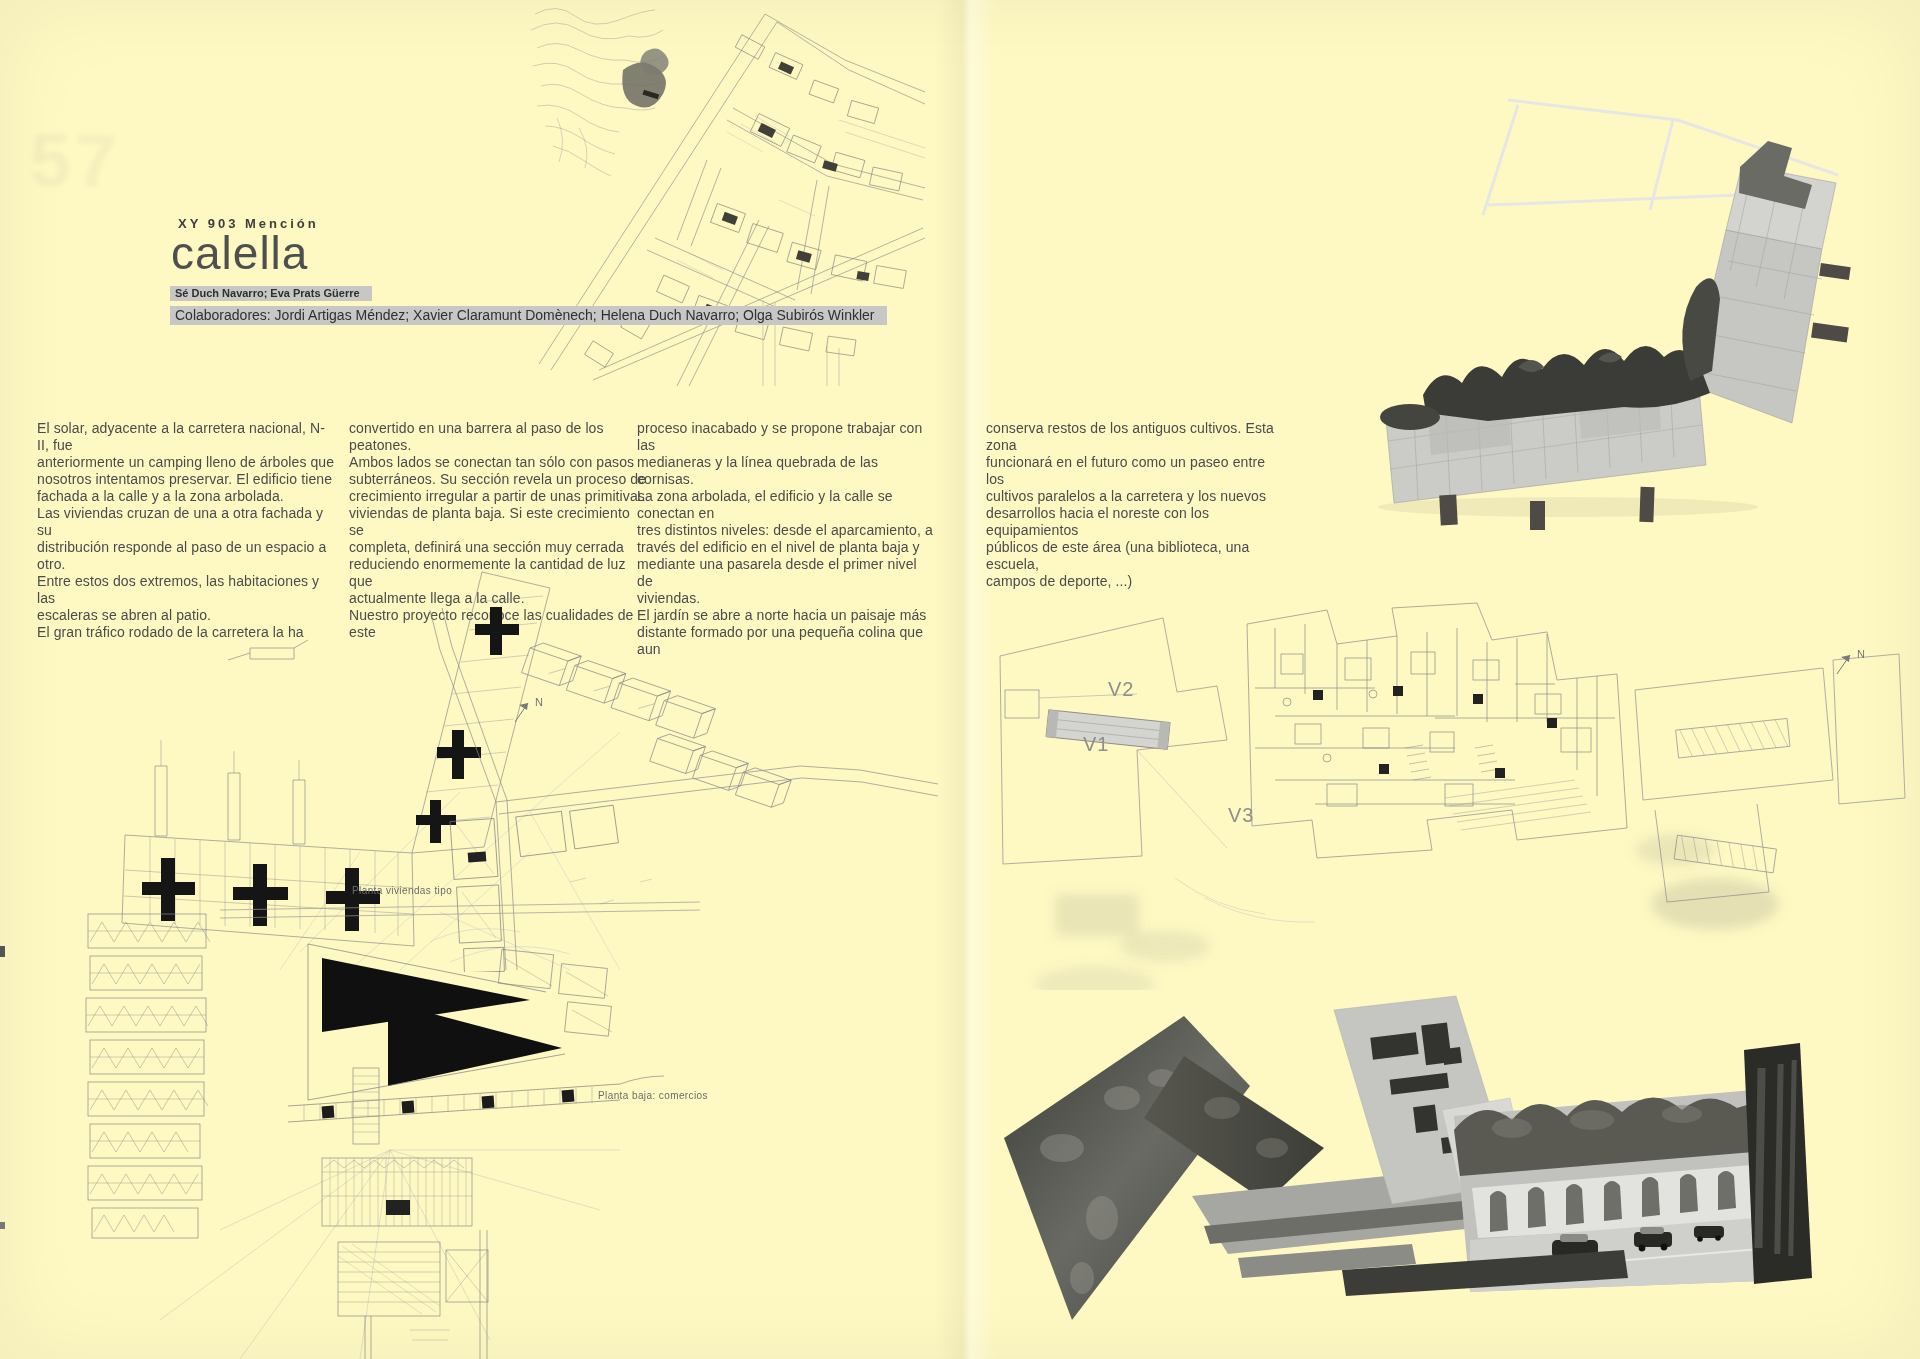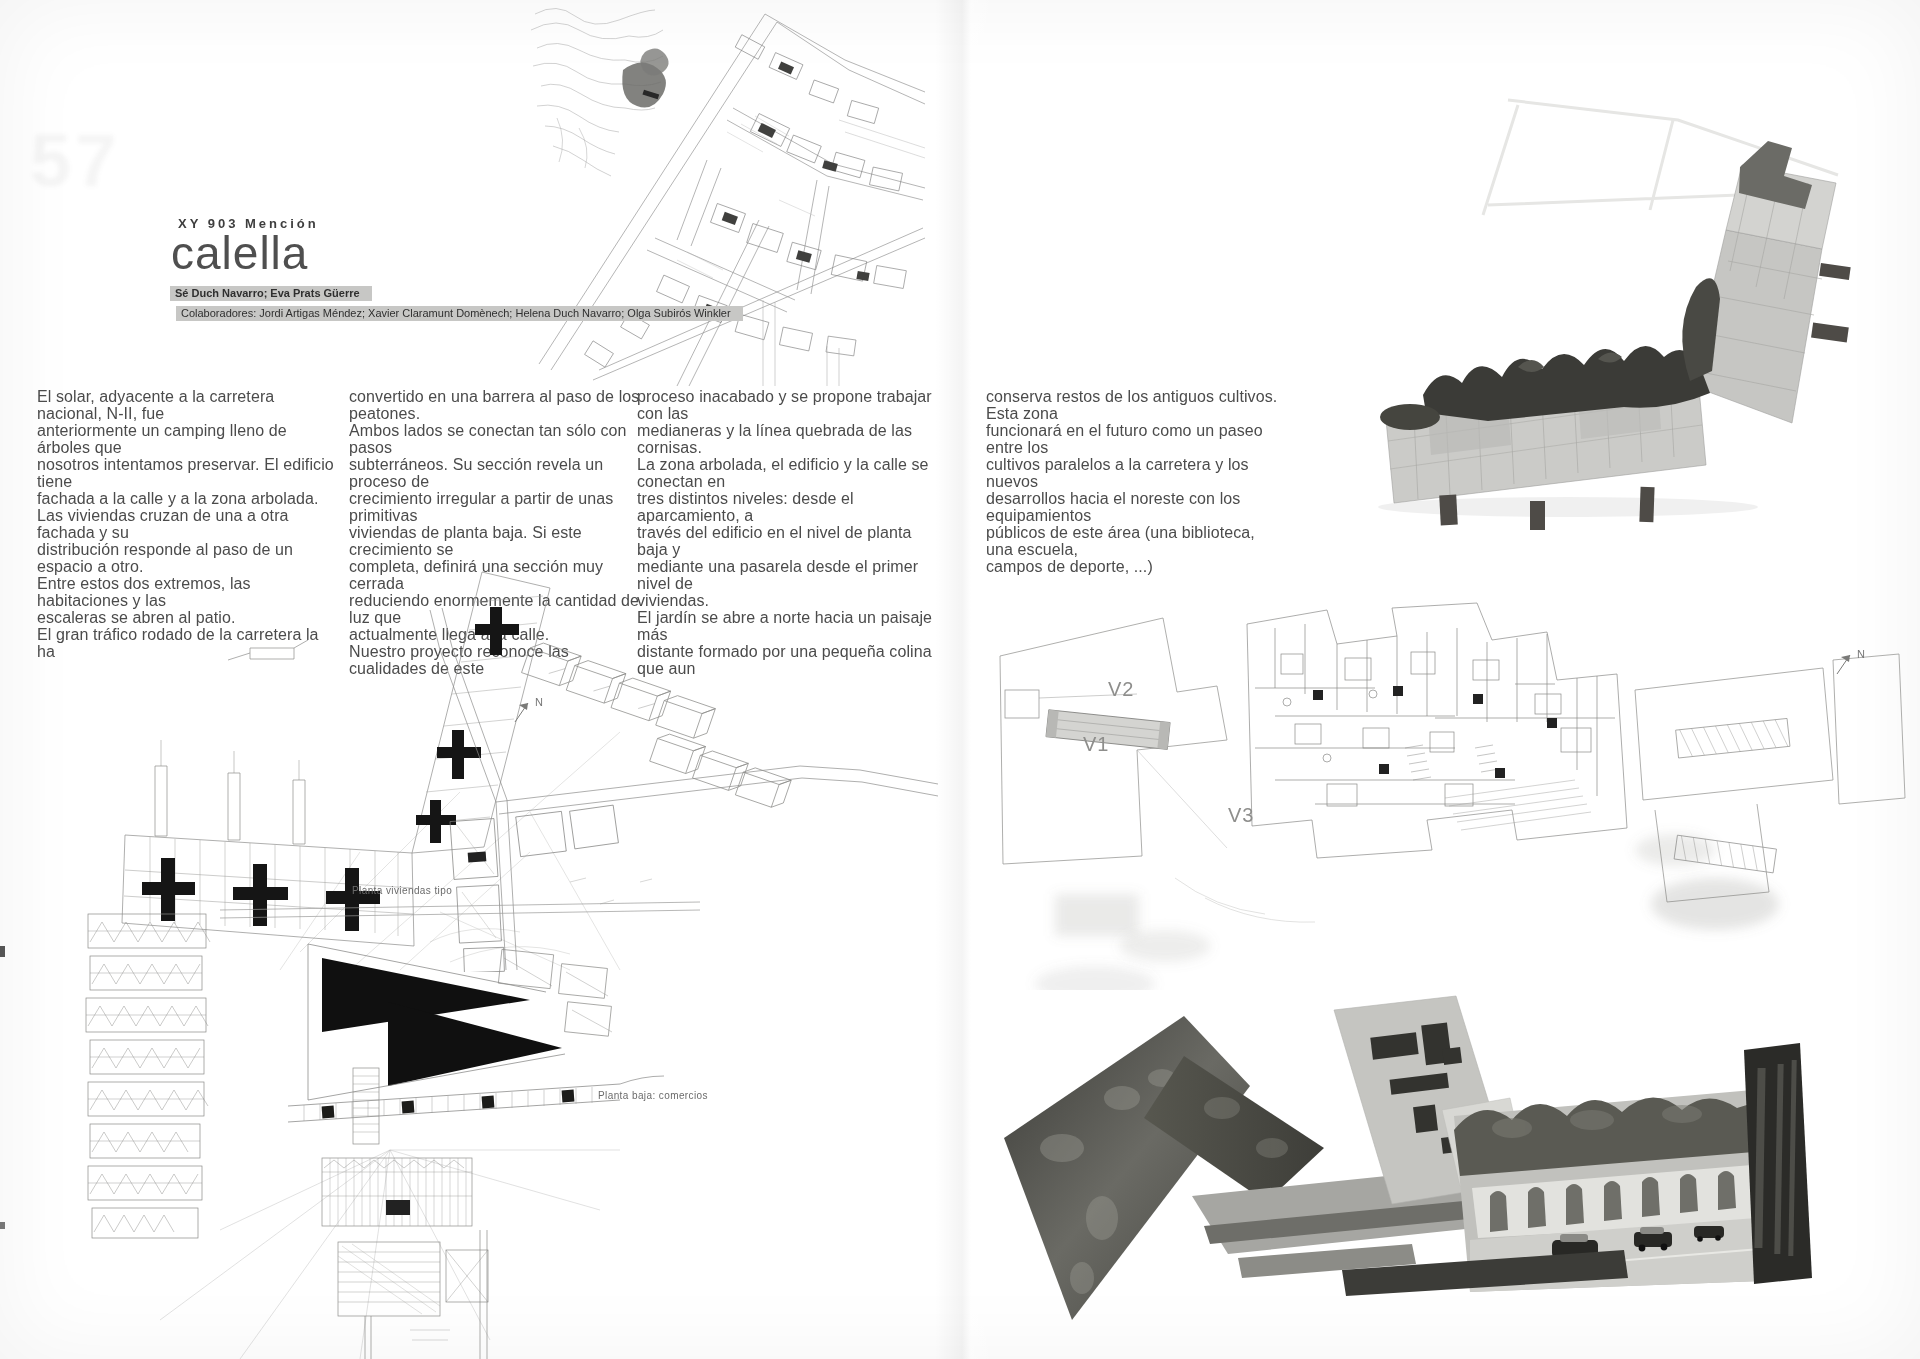--- a/index.html
+++ b/index.html
@@ -1,30 +1,30 @@
 <!DOCTYPE html>
 <html><head>
 <meta charset="utf-8">
 <style>
   html,body{margin:0;padding:0;background:#e9e9e7;}
-  .spread{position:relative;width:1920px;height:1359px;background:#ffffff;overflow:hidden;
+  .spread{position:relative;width:1920px;height:1359px;background:#fef9c3;overflow:hidden;
           font-family:"Liberation Sans","DejaVu Sans",sans-serif;
           box-shadow:inset 0 0 90px rgba(0,0,0,0.05);}
   .spread *{box-sizing:border-box;}
   .gutter{position:absolute;left:935px;top:0;width:60px;height:100%;
           background:linear-gradient(90deg,rgba(0,0,0,0) 0%,rgba(0,0,0,0.045) 45%,rgba(255,255,255,0.35) 60%,rgba(0,0,0,0) 100%);}
   .blur{filter:blur(0.38px);}
   .abs{position:absolute;}
   .ghost-num{left:30px;top:118px;font-size:74px;font-weight:bold;color:rgba(70,70,70,0.055);filter:blur(2px);letter-spacing:4px;}
   .code{left:178px;top:216px;font-size:13px;font-weight:bold;letter-spacing:3px;color:#3e3e3e;}
   .title{left:171px;top:230px;font-size:46px;font-weight:400;letter-spacing:1px;color:#4f4f4f;line-height:1;}
   .credit{background:#c7c7c5;color:#2f2f2f;padding:1px 12px 2px 5px;white-space:nowrap;}
   .credit1{left:170px;top:286px;font-size:11px;font-weight:bold;}
-  .credit2{left:176px;top:306px;font-size:11px;}
-  .col{width:298px;font-size:16px;line-height:17px;color:#4b4b4b;letter-spacing:.1px;white-space:pre-line;top:388px;}
+  .credit2{left:170px;top:306px;font-size:14px;}
+  .col{width:298px;font-size:14px;line-height:17px;color:#4b4b4b;letter-spacing:.1px;white-space:pre-line;top:420px;}
   .caption{font-size:10px;color:#6b6b6b;letter-spacing:.4px;}
   .vlabel{font-size:20px;color:#8e8e8c;letter-spacing:1px;filter:blur(.4px);}
   .north{display:flex;align-items:flex-start;gap:1px;color:#777;font-size:11px;}
   .north span{margin-top:-2px;}
   .edge-tick{width:5px;height:11px;background:#555;}
   svg{display:block;}
 </style>
 </head>
 <body>
 

